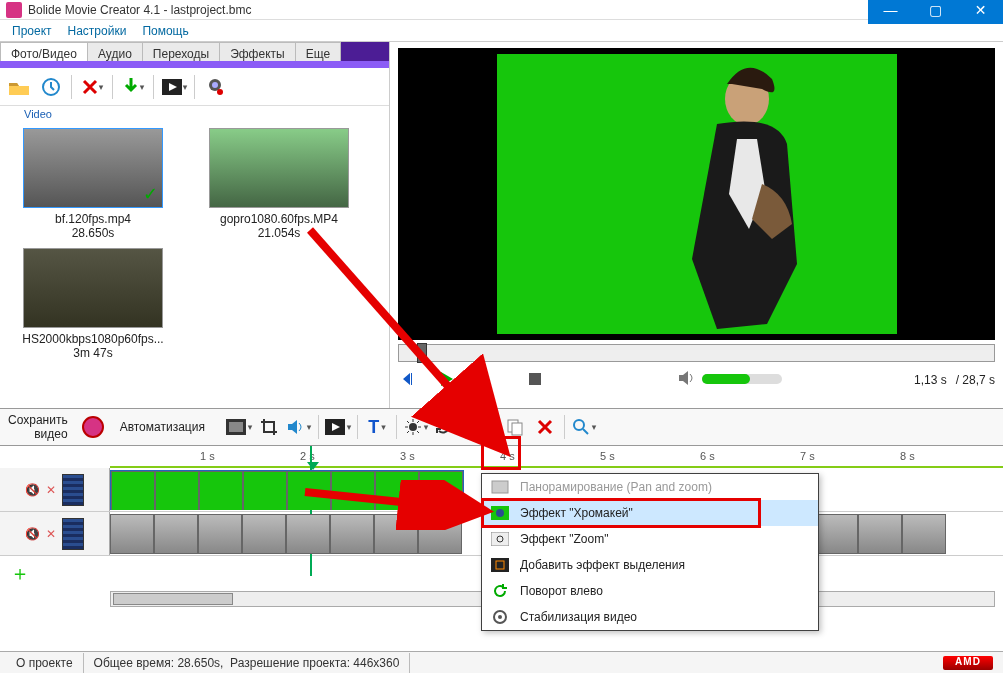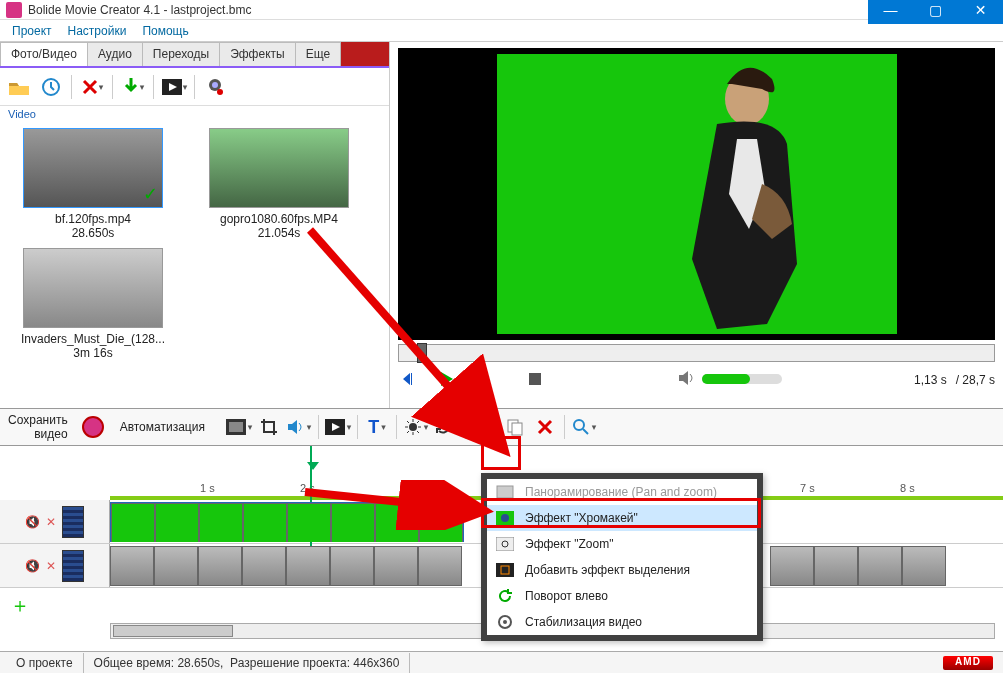--- a/index.html
+++ b/index.html
@@ -16,27 +16,27 @@
 
 
 .menubar { height: 22px; display: flex; align-items: center; padding: 0 6px; gap: 4px; border-bottom: 1px solid #ccc; }
 .menu-item { padding: 2px 6px; color: #0369a1; cursor: pointer; }
 
 
 .upper { height: 366px; display: flex; }
 
 
 .media-panel { width: 390px; border-right: 1px solid #ccc; display: flex; flex-direction: column; }
-.media-tabs { height: 26px; display: flex; border-bottom: 2px solid #8b5cf6; background: #b91c1c; }
+.media-tabs { height: 26px; display: flex; border-bottom: 7px solid #8b5cf6; background: #4c1d95; }
 .media-tab { padding: 4px 10px; border: 1px solid #bbb; border-bottom: none; background: #eaeaea; color: #333; margin-right: -1px; }
 .media-tab.active { background: #fff; }
 .media-toolbar { height: 38px; display: flex; align-items: center; padding: 2px 4px; gap: 2px; border-bottom: 1px solid #ddd; }
 .tb-btn { width: 30px; height: 30px; display: flex; align-items: center; justify-content: center; border-radius: 3px; }
 .tb-sep { width: 1px; height: 24px; background: #ccc; margin: 0 3px; }
-.section-label { color: #1a5fb4; padding: 2px 8px; font-size: 11px; }
+.section-label { color: #1a5fb4; padding: 2px 24px; font-size: 11px; }
 .thumbs { flex: 1; overflow: auto; padding: 6px 4px; display: flex; flex-wrap: wrap; gap: 8px; align-content: flex-start; }
 .thumb { width: 178px; display: flex; flex-direction: column; align-items: center; }
 .thumb.selected .thumb-img { border: 1px solid #3399ff; background: #cde8ff; }
 .thumb-img { width: 140px; height: 80px; background: #888; display: flex; align-items: center; justify-content: center; border: 1px solid #999; position: relative; }
 .thumb-name { text-align: left; margin-top: 4px; color: #222; max-width: 170px; white-space: nowrap; overflow: hidden; text-overflow: ellipsis; }
 .thumb-dur { text-align: center; color: #222; }
 
 
 .preview-panel { flex: 1; display: flex; flex-direction: column; background: #fff; position: relative; }
 .preview-video { margin: 6px 8px 0 8px; height: 292px; background: #000; display: flex; align-items: center; justify-content: center; position: relative; }
@@ -55,21 +55,21 @@
 .proj-info { width: 100px; text-align: center; line-height: 1.2; color: #222; padding: 0 4px; }
 .save-btn { padding: 0 8px; text-align: right; color: #222; line-height: 1.2; }
 .rec { width: 22px; height: 22px; border-radius: 11px; background: #d63384; border: 2px solid #b00; margin: 0 6px; }
 .auto-label { padding: 0 10px; color: #222; }
 .mid-tb { display: flex; align-items: center; gap: 2px; padding-left: 10px; }
 .mid-btn { width: 28px; height: 26px; display: flex; align-items: center; justify-content: center; }
 .mid-btn .drop { font-size: 9px; margin-left: 2px; color: #555; }
 
 
 .timeline { flex: 1; background: #fff; position: relative; padding-top: 2px; }
-.ruler { height: 20px; margin-left: 110px; position: relative; border-bottom: 4px solid #84cc16; margin-top: 32px; }
+.ruler { height: 20px; margin-left: 110px; position: relative; border-bottom: 2px solid #84cc16; }
 .ruler-tick { position: absolute; top: 2px; color: #555; font-size: 11px; }
 .playhead { position: absolute; top: 0; left: 310px; width: 0; height: 130px; border-left: 2px solid #0a5; }
 .playhead::before { content: ""; position: absolute; top: 16px; left: -5px; width: 0; height: 0; border-left: 6px solid transparent; border-right: 6px solid transparent; border-top: 8px solid #0a5; }
 .track { height: 44px; display: flex; align-items: center; border-bottom: 1px solid #ccc; }
 .track-head { width: 110px; height: 100%; display: flex; align-items: center; justify-content: center; gap: 6px; border-right: 1px solid #aaa; background: #f4f4f4; }
 .filmstrip { width: 22px; height: 32px; background: repeating-linear-gradient(to bottom, #2a4d8f 0, #2a4d8f 3px, #1a2d5f 3px, #1a2d5f 6px); border: 1px solid #333; }
 .clip { flex: 1; height: 40px; position: relative; overflow: hidden; }
 .clip-strip { position: absolute; top: 0; height: 40px; display: flex; }
 .clip-strip .frame { width: 44px; height: 40px; border: 1px solid #666; }
 .green-frame { background: #16c60c; }
@@ -77,21 +77,21 @@
 .add-track { margin: 4px 0 0 10px; color: #16c60c; font-size: 20px; }
 .hscroll { height: 16px; margin: 4px 8px 0 110px; background: #eee; border: 1px solid #aaa; position: relative; }
 .hscroll-thumb { position: absolute; left: 2px; top: 1px; width: 120px; height: 12px; background: #ccc; border: 1px solid #888; }
 
 
 .statusbar { position: absolute; bottom: 0; left: 0; right: 0; height: 22px; border-top: 1px solid #aaa; display: flex; align-items: center; padding: 0 6px; background: #f5f5f5; }
 .status-cell { padding: 0 10px; border-right: 1px solid #bbb; color: #333; line-height: 20px; }
 .amd { margin-left: auto; margin-right: 4px; width: 50px; height: 14px; background: linear-gradient(#f00, #900); color: #fff; font-weight: bold; font-size: 10px; text-align: center; border-radius: 2px; letter-spacing: 1px; }
 
 
-.dropdown { position: absolute; left: 481px; top: 473px; width: 282px; background: #fff; border: 6px solid #404040; box-shadow: 2px 2px 6px rgba(0,0,0,.25); }
+.dropdown { position: absolute; left: 481px; top: 473px; width: 338px; background: #fff; border: 1px solid #404040; box-shadow: 2px 2px 6px rgba(0,0,0,.25); }
 .dropdown-row { height: 26px; display: flex; align-items: center; padding: 0 8px; gap: 10px; color: #222; }
 .dropdown-row.disabled { color: #999; }
 .dropdown-row.hover { background: #cde8ff; }
 .dd-icon { width: 20px; height: 20px; display: flex; align-items: center; justify-content: center; }
 
 
 .hl-box { position: absolute; border: 3px solid #e50000; pointer-events: none; }
 svg.arrow { position: absolute; pointer-events: none; }
 
 
@@ -180,23 +180,23 @@
           </div>
         <div class="thumb-name">bf.120fps.mp4</div>
         <div class="thumb-dur">28.650s</div>
       </div>
       <div class="thumb">
         <div class="thumb-img" style="background:linear-gradient(#8c8,#464)"></div>
         <div class="thumb-name">gopro1080.60fps.MP4</div>
         <div class="thumb-dur">21.054s</div>
       </div>
       <div class="thumb">
-        <div class="thumb-img" style="background:linear-gradient(#ccc,#888)"></div>
-        <div class="thumb-name">Invaders_Must_Die_(128...</div>
-        <div class="thumb-dur">3m 16s</div>
+        <div class="thumb-img" style="background:linear-gradient(#554,#332)"></div>
+        <div class="thumb-name">HS2000kbps1080p60fps...</div>
+        <div class="thumb-dur">3m 47s</div>
       </div>
     </div>
   </div>
 
   <div class="preview-panel">
     <div class="preview-video">
       <div class="greenscreen">
 
         <svg class="figure" style="left:170px;top:10px" width="160" height="270" viewBox="0 0 160 270">
           <ellipse cx="80" cy="35" rx="22" ry="26" fill="#c9a178"></ellipse>

